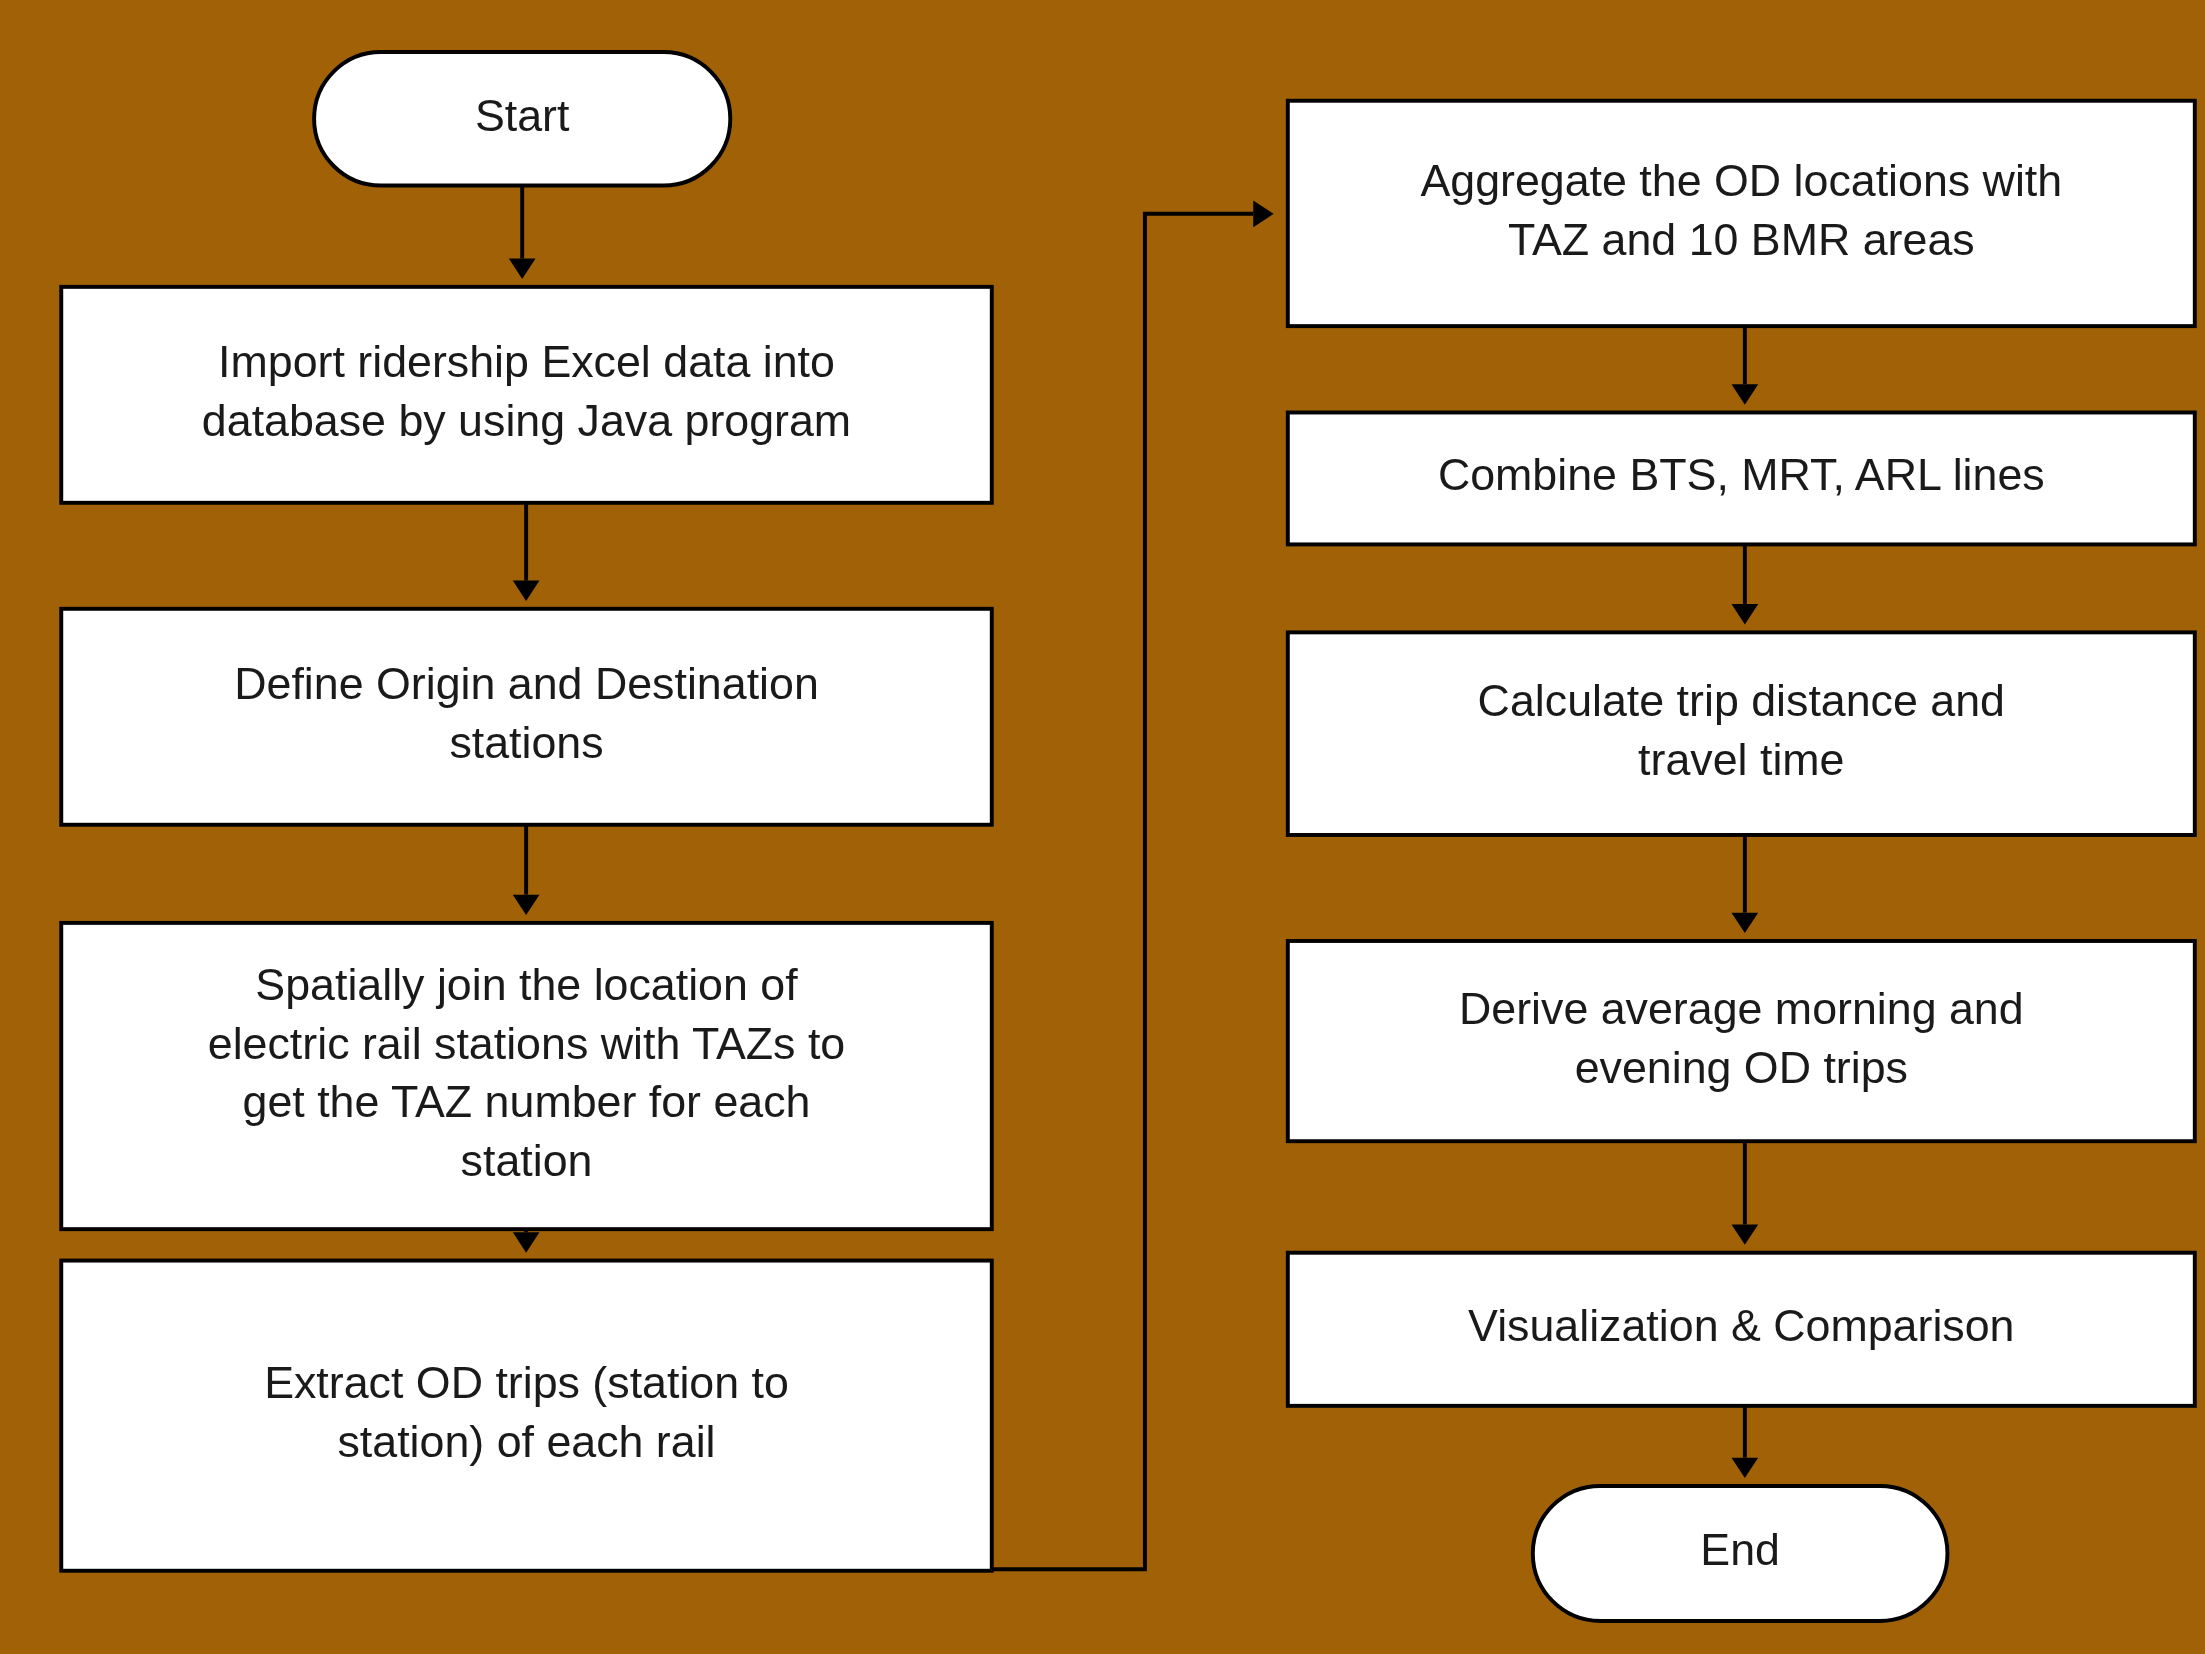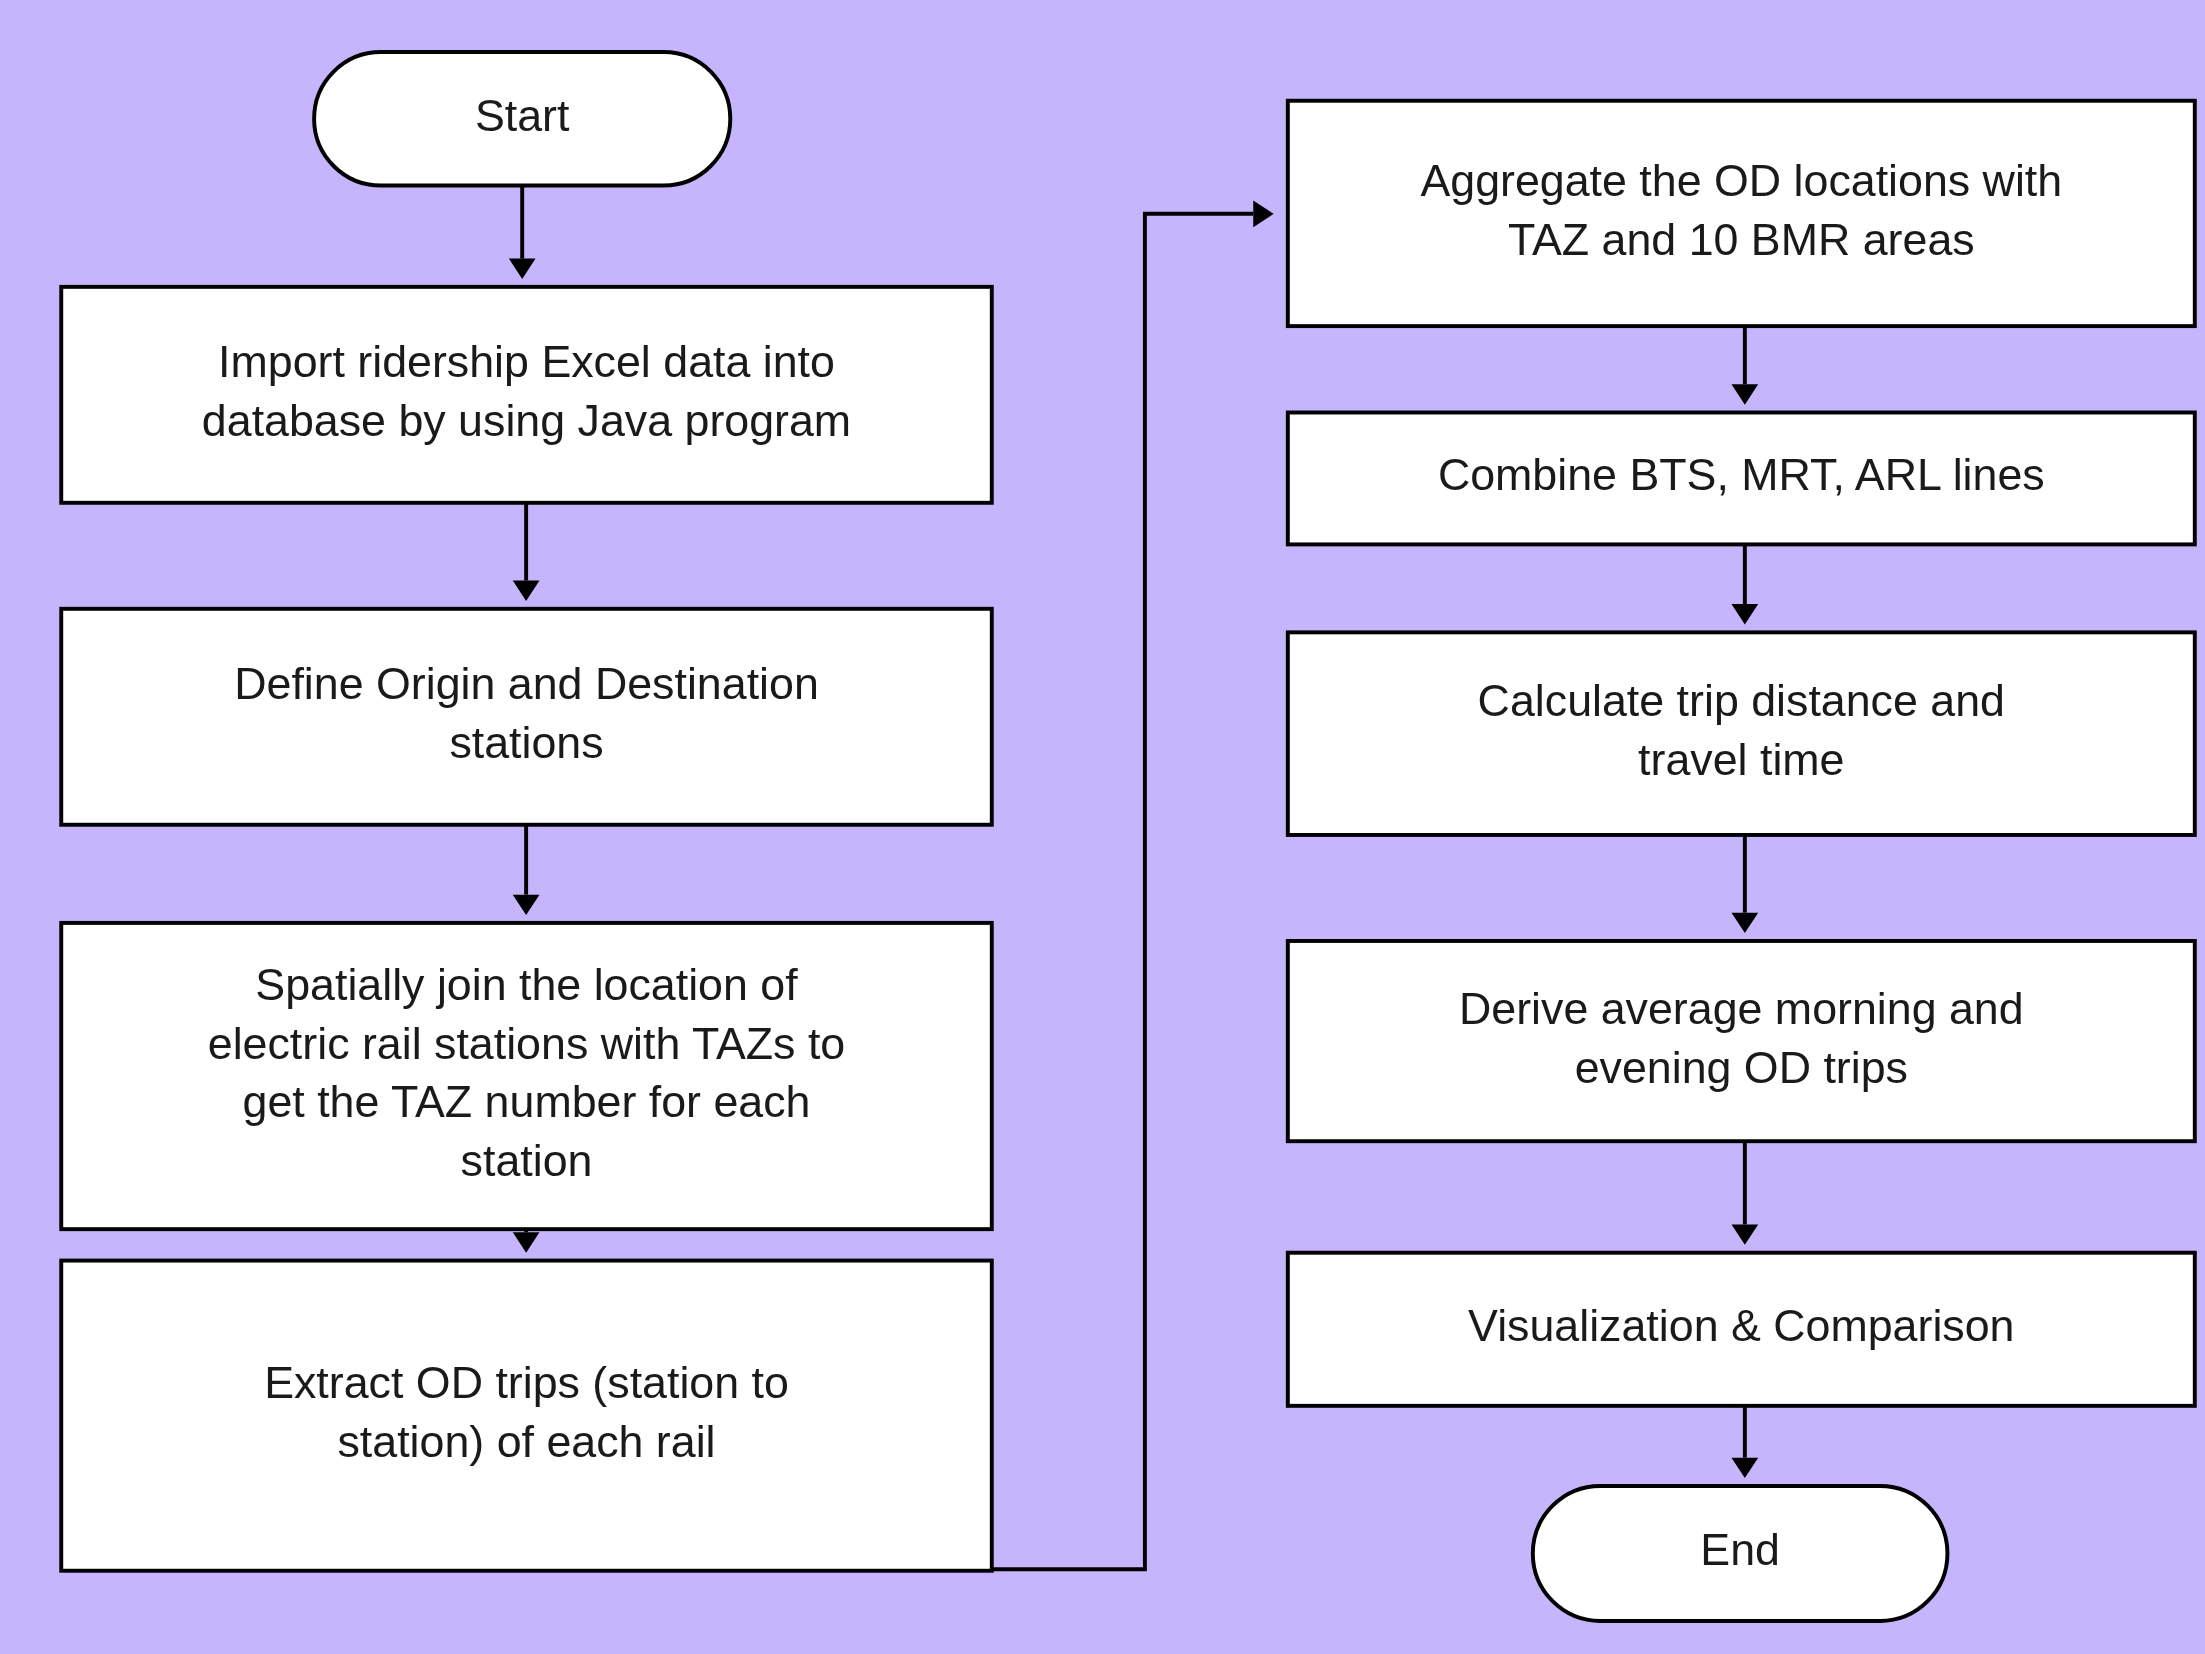--- a/index.html
+++ b/index.html
@@ -7,21 +7,21 @@
     padding: 0;
     background: #ffffff;
   }
   body {
     font-family: "Liberation Sans", sans-serif;
   }
   #canvas {
     position: relative;
     width: 2205px;
     height: 1655px;
-    background: #c4b5fd;
+    background: #a16207;
     overflow: hidden;
   }
   #flow-svg {
     position: absolute;
     left: 0;
     top: 0;
     width: 2205px;
     height: 1655px;
   }
   .node-shape {

